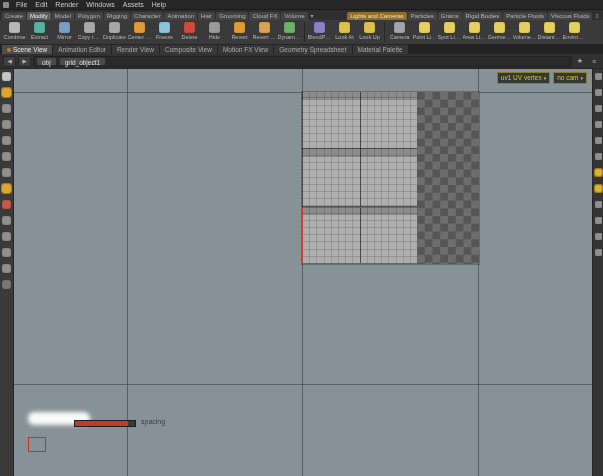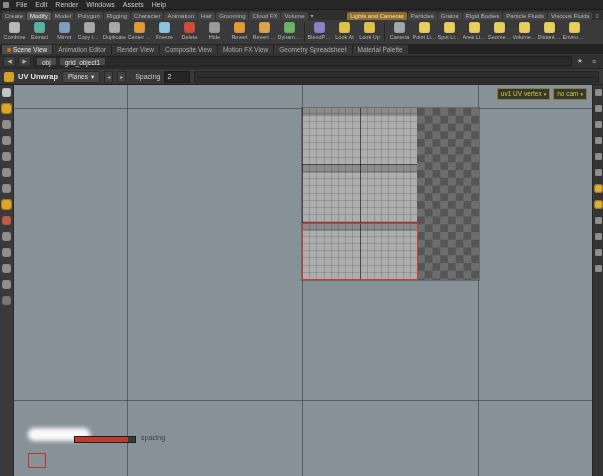--- a/index.html
+++ b/index.html
@@ -295,33 +295,20 @@
     <span class="nav-btn">▶</span>
     <div class="path-field">
 
     <span class="path-chip">obj</span>
         <span class="path-chip">grid_object1</span>
       </div>
     <span class="pb-icon">★</span>
     <span class="pb-icon">≡</span>
   </div>
 
-  <div class="opbar">
-    <span class="op-icon"></span>
-    <span class="op-title">UV Unwrap</span>
-    <span class="op-mode">
-      <span>Planes</span>
-      <span class="caret">▾</span>
-    </span>
-    <span class="spin-btn">◂</span>
-    <span class="spin-btn">▸</span>
-    <span class="op-label">Spacing</span>
-    <input class="op-input" value="2" style="">
-    <span class="op-slider"></span>
-  </div>
 
   <div class="main">
 
     <div class="left-strip">
 
     <span class="vt-icon" style="background: rgb(198, 198, 198);"></span>
         <span class="vt-icon active" style="background: rgb(220, 166, 44);"></span>
         <span class="vt-icon" style="background: rgb(143, 143, 143);"></span>
         <span class="vt-icon" style="background: rgb(143, 143, 143);"></span>
         <span class="vt-icon" style="background: rgb(143, 143, 143);"></span>

